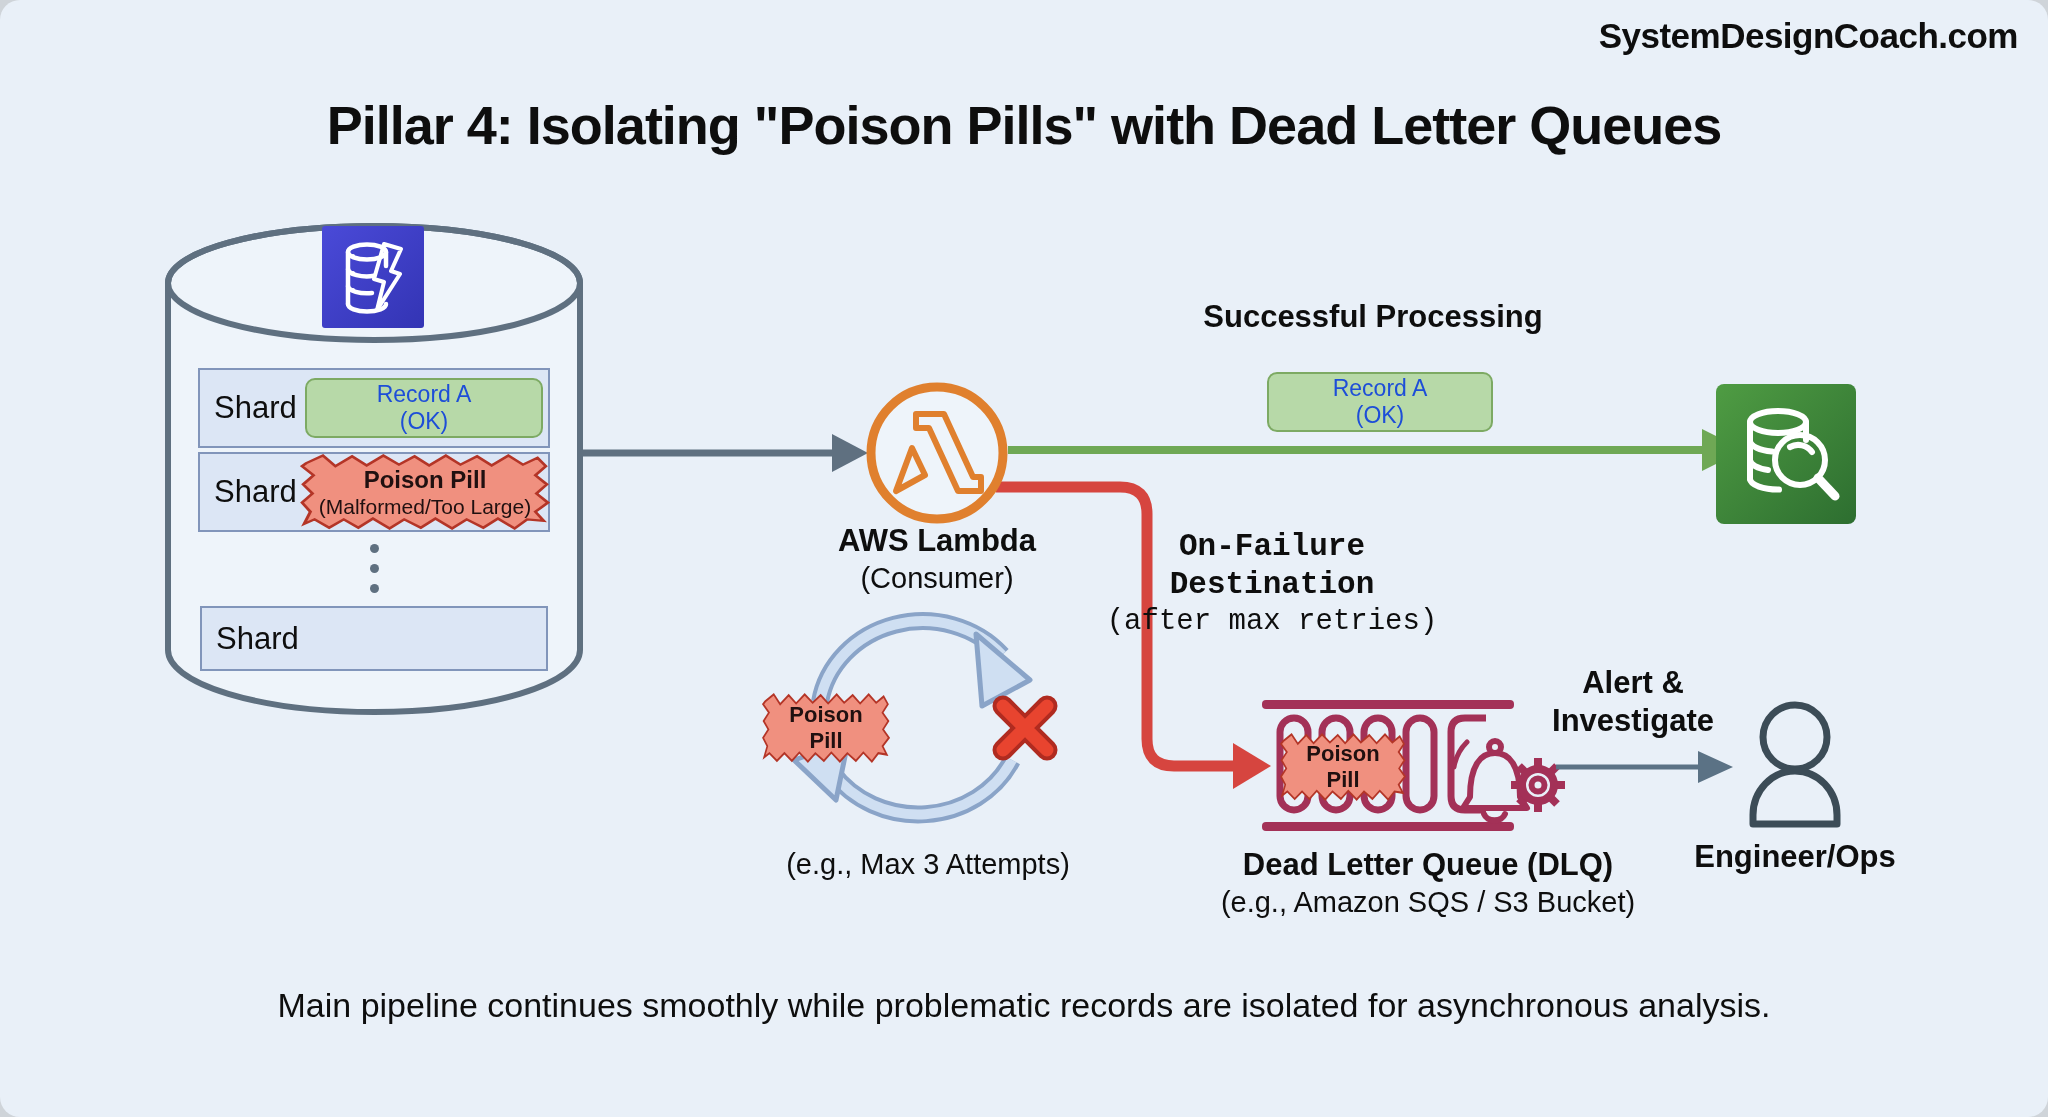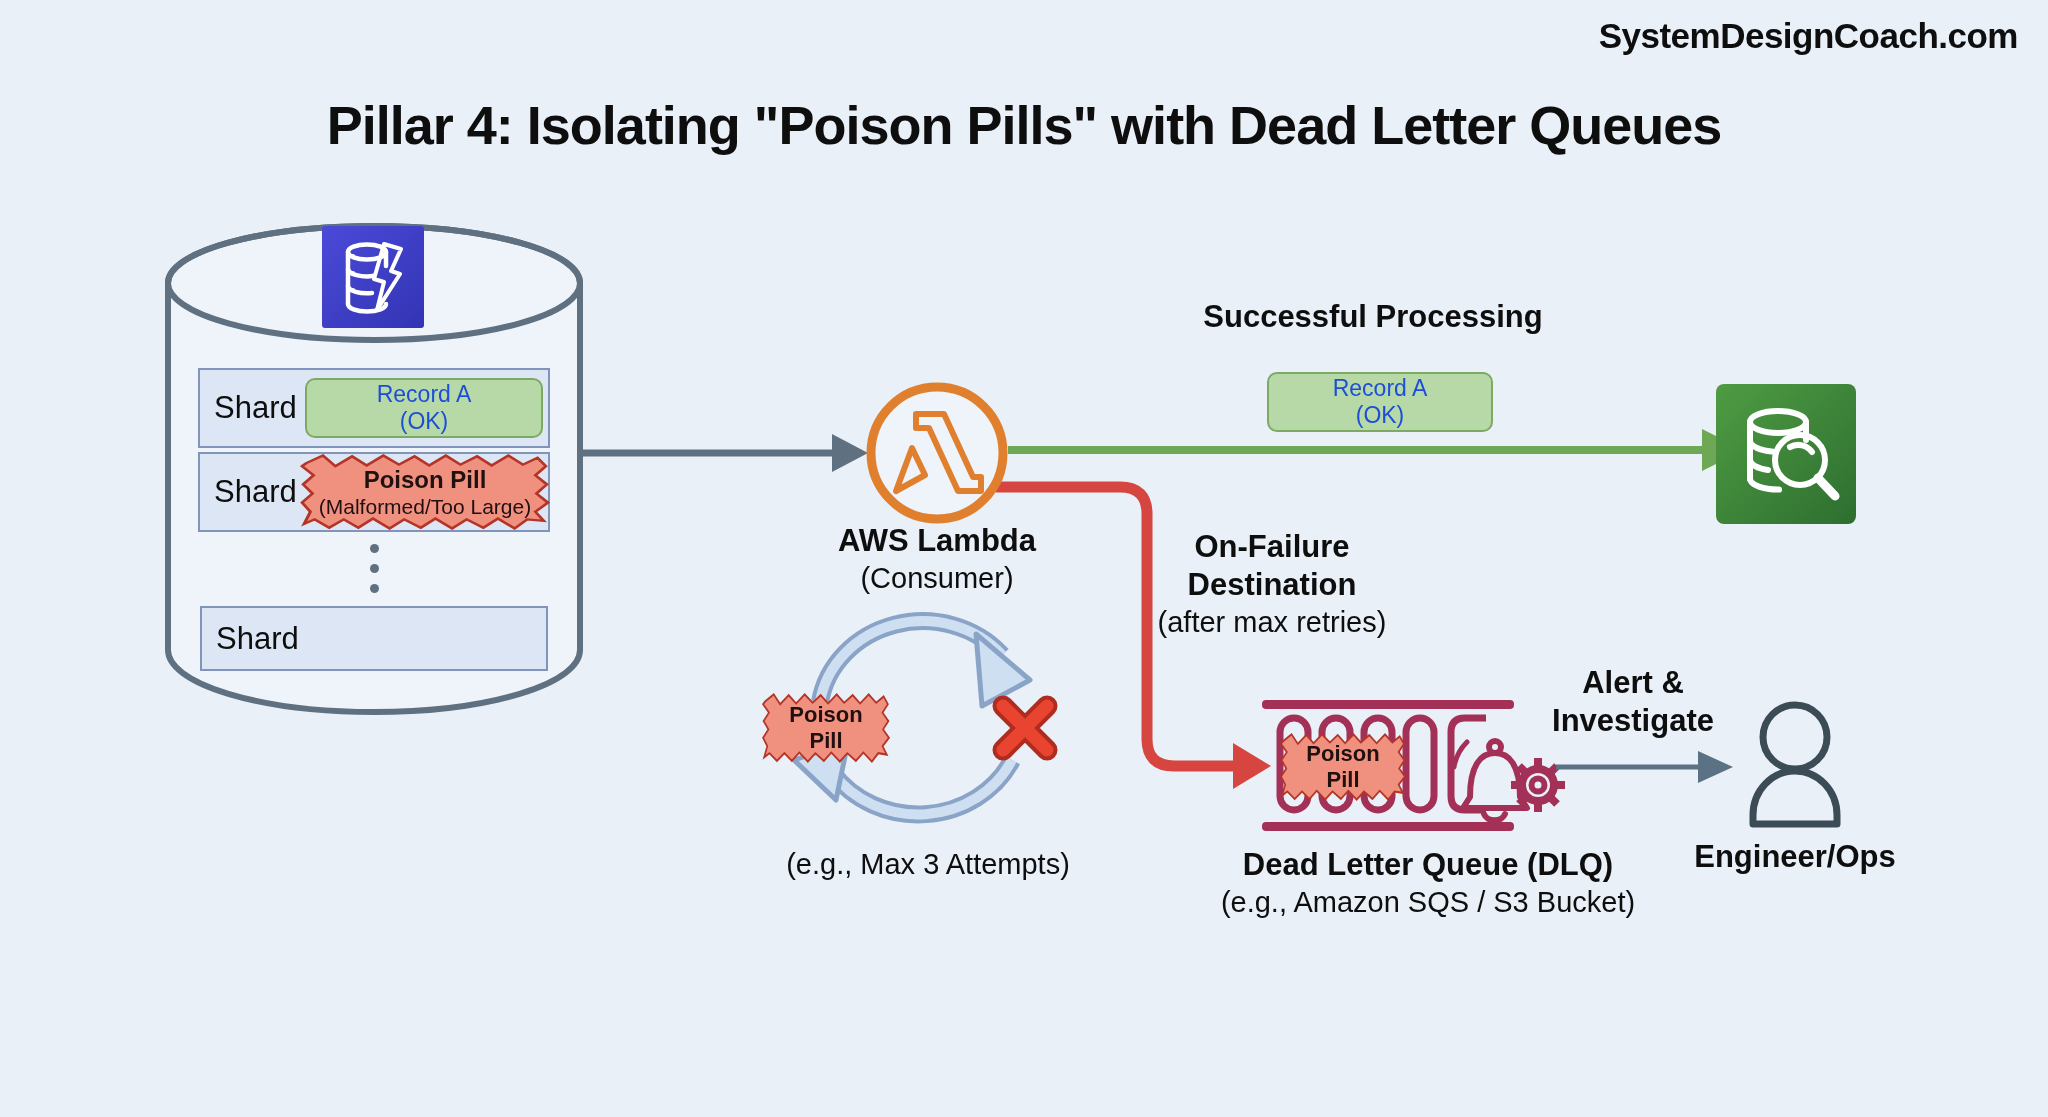--- a/index.html
+++ b/index.html
@@ -1,19 +1,19 @@
 <!DOCTYPE html>
 <html><head>
 <meta charset="utf-8">
 <style>
   html,body{margin:0;padding:0;background:#cfd4d9;}
   .stage{
     position:relative;width:2048px;height:1117px;
     background:#e9f0f8;overflow:hidden;
-    font-family:"Liberation Sans",sans-serif;color:#0e0e0e;
+    font-family:"Liberation Sans",sans-serif;color:#0e0e0e;border-radius:20px;
   }
   .abs{position:absolute;}
   .watermark{top:16px;right:30px;font-size:35px;font-weight:700;letter-spacing:-0.5px;}
   .title{top:94px;left:0;width:100%;text-align:center;font-size:54px;font-weight:700;letter-spacing:-1px;}
   .caption{top:986px;left:0;width:100%;text-align:center;font-size:34px;font-weight:400;}
   svg{display:block;}
   #connector-layer{position:absolute;left:0;top:0;pointer-events:none;}
 
   
   .shard-row{
@@ -229,21 +229,21 @@
 
   <div class="abs label-block" style="left:1373px;top:298px;">
     <div class="lb-bold">Successful Processing</div>
   </div>
   <div class="record-box abs" style="left:1267px;top:372px;width:226px;height:60px;">
     <div>Record A</div>
     <div>(OK)</div>
   </div>
 
 
-  <div class="abs label-block" style="left:1272px;top:528px;">
+  <div class="abs label-block" style="left:1272px;top:528px;font-family:Liberation Mono, monospace;">
     <div class="lb-bold">On-Failure</div>
     <div class="lb-bold">Destination</div>
     <div class="lb-reg">(after max retries)</div>
   </div>
 
   <div class="starburst sb-small" style="left:762px;top:693px;width:128px;height:70px;">
     <svg viewBox="0 0 240 100" preserveAspectRatio="none">
       <polygon fill="#f0907f" stroke="#b43527" stroke-width="3" points="6,12 22,2 34,16 50,3 64,15 80,2 95,14 110,3 124,15 140,2 154,14 170,3 184,15 200,2 214,14 228,5 236,16 226,28 237,40 227,52 238,64 226,76 234,88 218,86 206,98 190,85 176,97 160,86 146,98 130,85 116,97 100,86 86,98 70,85 56,97 42,86 28,97 14,86 4,92 10,76 2,64 12,52 3,40 13,28 2,16"></polygon>
     </svg>
     <div class="sb-text">
@@ -273,13 +273,14 @@
 
   <div class="abs label-block" style="left:1633px;top:664px;">
     <div class="lb-bold">Alert &amp;</div>
     <div class="lb-bold">Investigate</div>
   </div>
 
   <div class="abs label-block" style="left:1795px;top:838px;">
     <div class="lb-bold">Engineer/Ops</div>
   </div>
 
+  <div class="abs caption">Main pipeline continues smoothly while problematic records are isolated for asynchronous analysis.</div>
 </div>
 
 </body></html>

